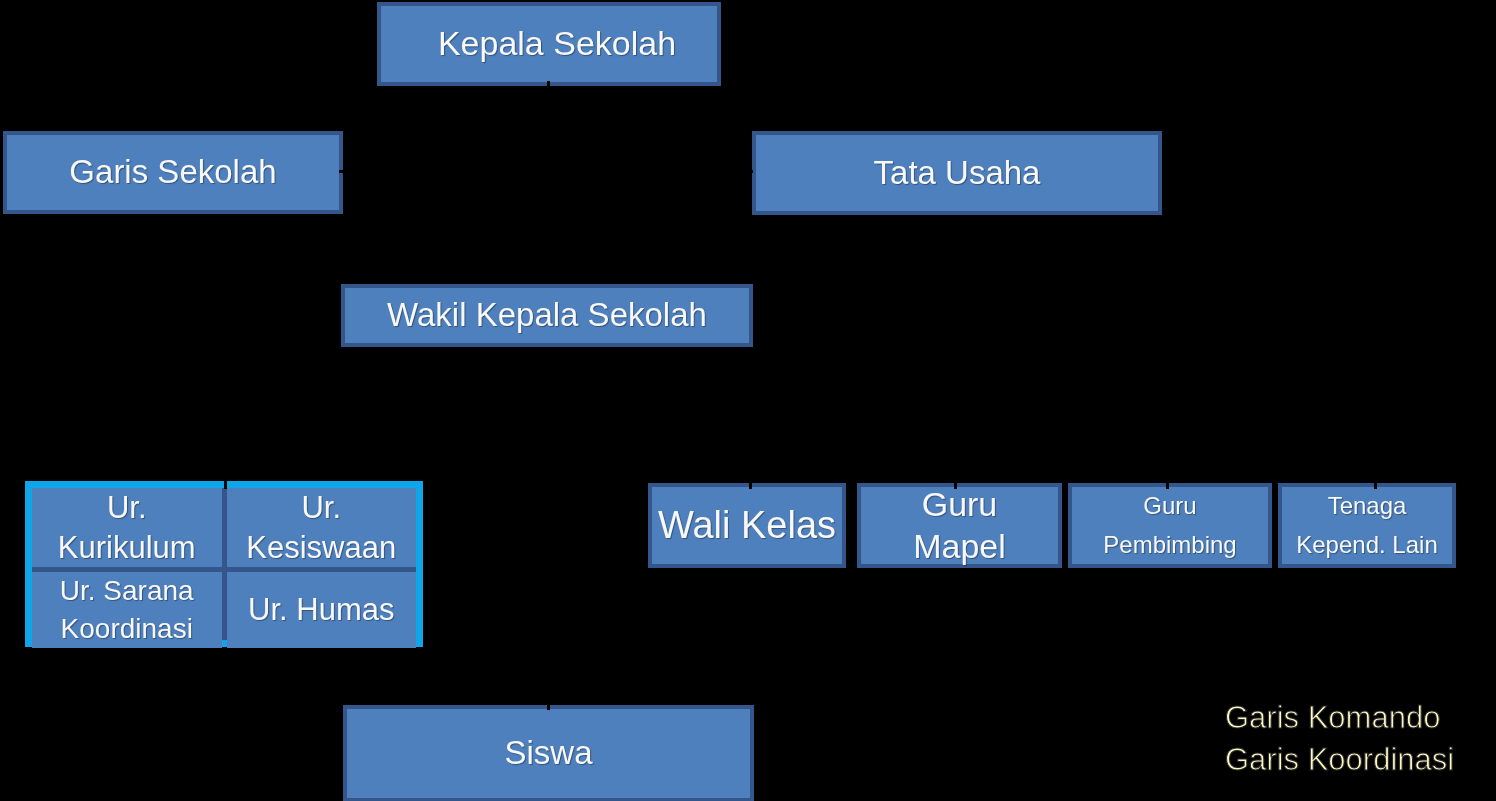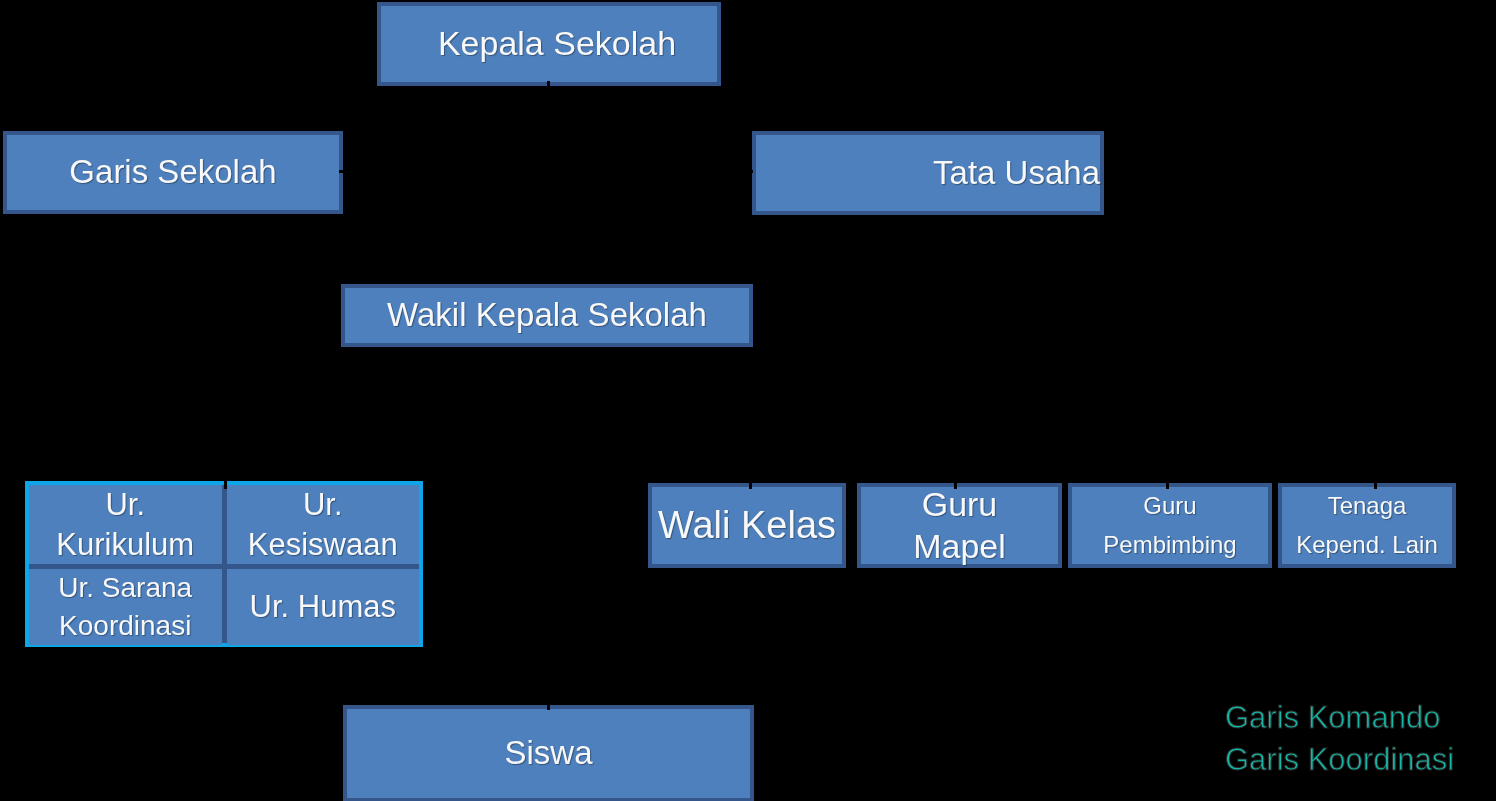--- a/index.html
+++ b/index.html
@@ -26,42 +26,42 @@
     color: #F8F8F8;
     white-space: pre-line;
     line-height: 1.22;
     text-shadow: 1px 1px 1px rgba(0,0,0,0.35);
   }
   
   #box-kepala   { left: 377px; top: 2px;   width: 344px; height: 84px; padding-left: 16px; }
   #box-kepala .box-label { font-size: 34px; }
   #box-komite   { left: 3px;   top: 131px; width: 340px; height: 83px; }
   #box-komite .box-label { font-size: 33px; }
-  #box-tata     { left: 752px; top: 131px; width: 352px; height: 84px; justify-content: flex-end; }
+  #box-tata     { left: 752px; top: 131px; width: 410px; height: 84px; }
   #box-tata .box-label { font-size: 33px; }
   #box-wakil    { left: 341px; top: 284px; width: 412px; height: 63px; }
   #box-wakil .box-label { font-size: 33px; }
   #box-wali     { left: 648px; top: 483px; width: 198px; height: 85px; }
   #box-wali .box-label { font-size: 38px; }
   #box-mapel    { left: 857px; top: 483px; width: 205px; height: 85px; }
   #box-mapel .box-label { font-size: 34px; }
   #box-pembimbing { left: 1068px; top: 483px; width: 204px; height: 85px; }
   #box-pembimbing .box-label { font-size: 24px; line-height: 1.6; }
   #box-tenaga   { left: 1278px; top: 483px; width: 178px; height: 85px; }
   #box-tenaga .box-label { font-size: 24px; line-height: 1.6; }
   #box-siswa    { left: 343px; top: 705px; width: 411px; height: 97px; }
   #box-siswa .box-label { font-size: 33px; }
 
   
   #ur-grid {
     position: absolute;
     left: 25px; top: 481px; width: 398px; height: 166px;
     box-sizing: border-box;
     background: #34568B;
-    border: 4px solid #0ea5e9;
+    border: 7px solid #0ea5e9;
     display: grid;
     grid-template-columns: 1fr 1fr;
     grid-template-rows: 1fr 1fr;
     gap: 5px;
     z-index: 1;
   }
   .ur-cell {
     background: #4E80BD;
     display: flex;
     align-items: center;
@@ -89,21 +89,21 @@
 
   
   #legend {
     position: absolute;
     left: 1225px; top: 697px;
     z-index: 2;
   }
   .legend-row { display: flex; align-items: center; height: 42px; }
   .legend-label {
     font-size: 31px;
-    color: #14b8a6;
+    color: #fef9c3;
     -webkit-text-stroke: 1px #262626;
     text-shadow: 0 0 1px #1c1c1c;
     white-space: nowrap;
   }
   .legend-line { position: absolute; background: #000; }
   #legend-line-solid  { left: -88px; top: 19px;  width: 75px; height: 3px; }
   #legend-line-dashed {
     left: -88px; top: 61px; width: 75px; height: 3px;
     background: repeating-linear-gradient(90deg, #000 0 10px, transparent 10px 16px);
   }

